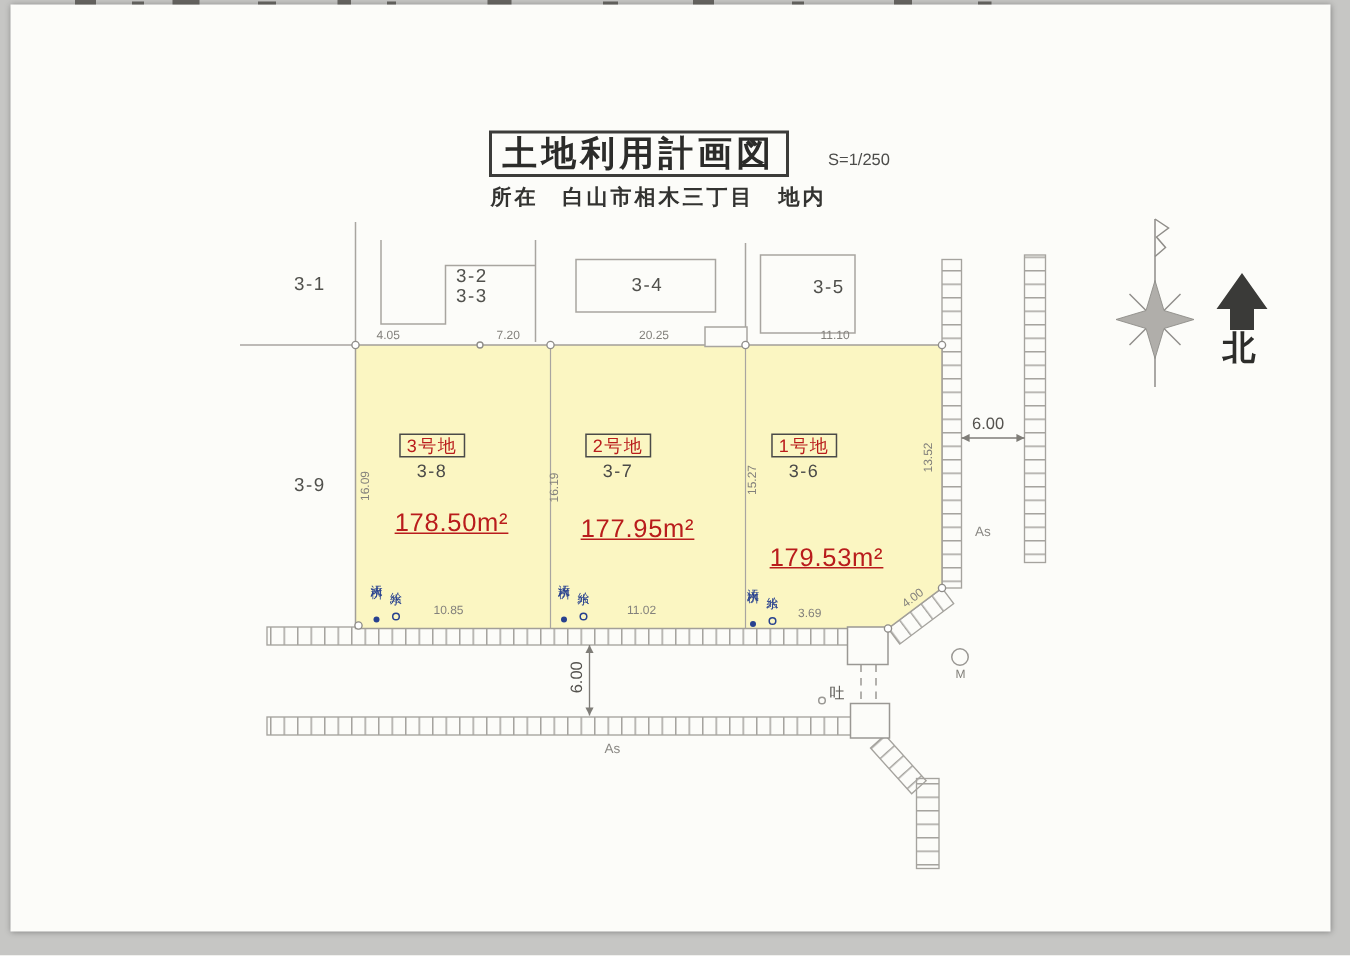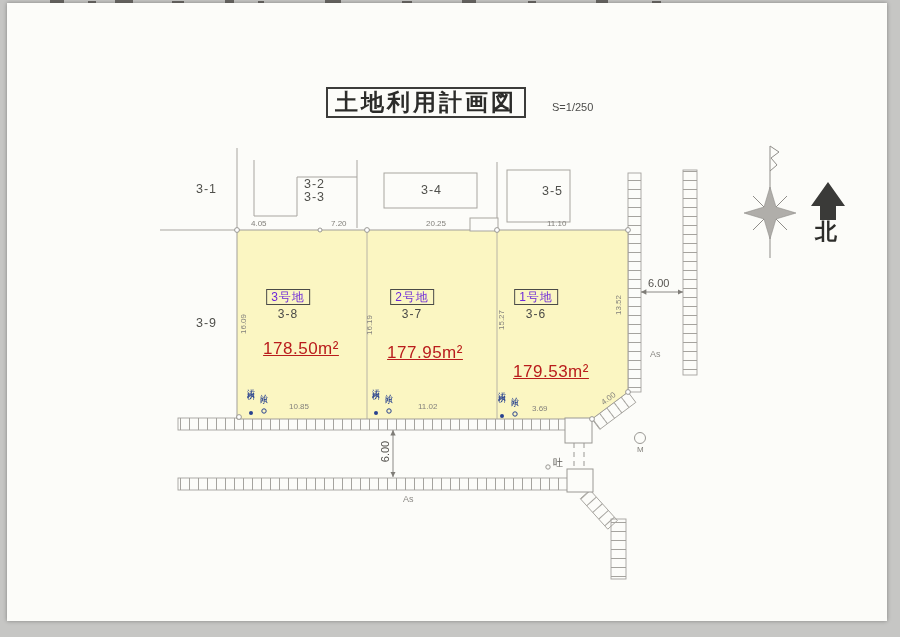--- a/index.html
+++ b/index.html
@@ -10,21 +10,21 @@
   .dwg{position:absolute;left:0;top:0;}
   .lbl{position:absolute;white-space:nowrap;line-height:1;color:#83817c;}
   .t-title{left:326px;top:87px;border:2px solid #3c3c3a;padding:2px 7px;font-size:23px;
            letter-spacing:3px;color:#2c2c2a;font-weight:bold;}
   .t-scale{left:520px;top:102px;font-size:11px;color:#4c4c4a;margin-left:32px;}
   .t-loc{left:327px;top:124px;font-size:14px;color:#333331;letter-spacing:2px;font-weight:bold;}
   .nlot{font-size:12.5px;color:#50504c;letter-spacing:1px;}
   .dim{font-size:8px;}
   .rot90{transform:rotate(-90deg);}
   .rot37{transform:rotate(-37deg);}
-  .pname{font-size:12px;color:#6d28d9;border:1px solid #4a4a48;padding:1px 4px;
+  .pname{font-size:12px;color:#b91c1c;border:1px solid #4a4a48;padding:1px 4px;
          letter-spacing:1px;transform:translateX(-50%);background:transparent;}
   .plot{font-size:12px;color:#4a4a48;transform:translateX(-50%);letter-spacing:1px;text-align:center;}
   .parea{font-size:17px;color:#b91c1c;transform:translateX(-50%);letter-spacing:.5px;text-decoration:underline;}
   .vtext{writing-mode:vertical-rl;text-orientation:upright;font-size:8px;color:#27418f;
          letter-spacing:1px;line-height:1;}
   .road{font-size:11px;color:#55534f;}
   .as{font-size:9px;color:#8a8884;margin-top:48px;}
   .north{left:815px;top:221px;font-size:22px;font-weight:bold;color:#2d2d2b;}
   .misc{font-size:10px;color:#5c5a56;}
 </style>
@@ -139,20 +139,21 @@
       <line x1="753" y1="230" x2="787" y2="196"></line>
       <polyline points="770,146 779,152 771,158 777,165 770,171"></polyline>
       <polygon points="770,187 776,207 796,213 776,219 770,239 764,219 744,213 764,207" fill="#b0aeaa" stroke-width="0.6"></polygon>
     </g>
 
     <polygon points="828,182 811,206 820,206 820,220 836,220 836,206 845,206" fill="#3a3a38"></polygon>
   </svg>
 
   <div class="lbl t-title">土地利用計画図</div>
   <div class="lbl t-scale">S=1/250</div>
+  <div class="lbl t-loc">所在　白山市相木三丁目　地内</div>
 
   <div class="lbl nlot" style="left:196px;top:183px">3-1</div>
   <div class="lbl nlot" style="left:304px;top:178px">3-2</div>
   <div class="lbl nlot" style="left:304px;top:191px">3-3</div>
   <div class="lbl nlot" style="left:421px;top:184px">3-4</div>
   <div class="lbl nlot" style="left:542px;top:185px">3-5</div>
   <div class="lbl nlot" style="left:196px;top:317px">3-9</div>
 
   <div class="lbl dim" style="left:251px;top:220px">4.05</div>
   <div class="lbl dim" style="left:331px;top:220px">7.20</div>

